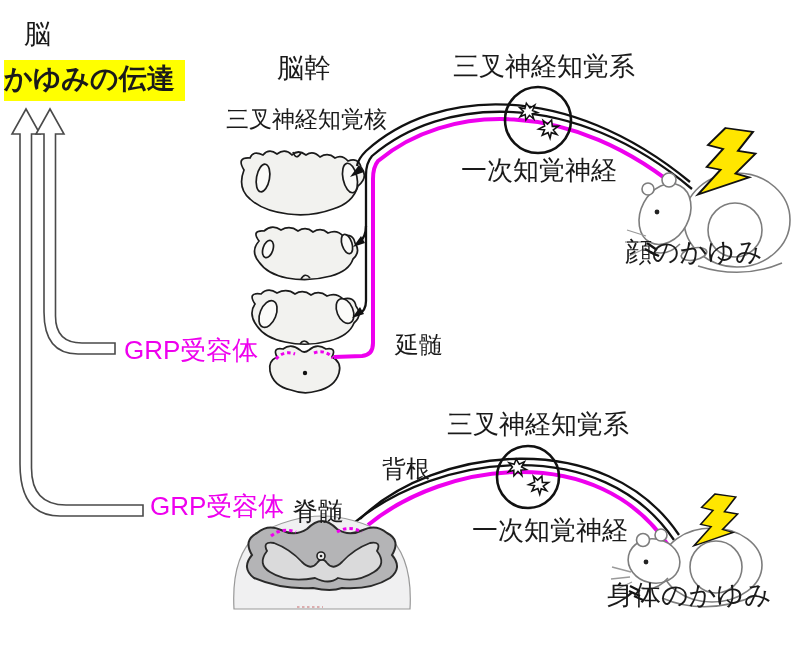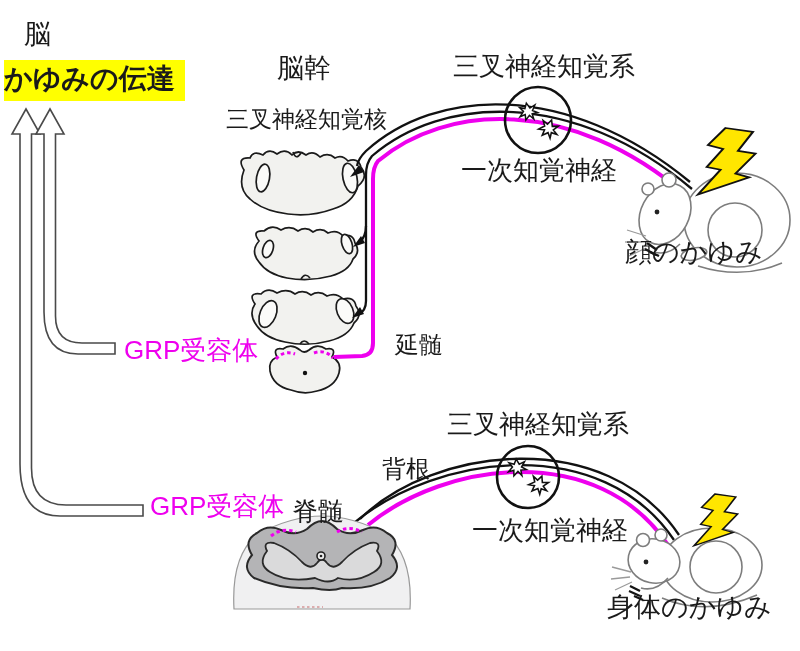--- a/index.html
+++ b/index.html
@@ -154,15 +154,15 @@
 <div class="lbl" style="left:453px;top:52px;font-size:26px;">三叉神経知覚系</div>
 <div class="lbl" style="left:461px;top:156px;font-size:26px;">一次知覚神経</div>
 <div class="lbl" style="left:612px;top:238px;font-size:27px;margin-left:13px;">顔のかゆみ</div>
 <div class="lbl grp-label" style="left:124px;top:336px;font-size:26px;">GRP受容体</div>
 <div class="lbl" style="left:395px;top:332px;font-size:24px;">延髄</div>
 <div class="lbl" style="left:447px;top:410px;font-size:26px;">三叉神経知覚系</div>
 <div class="lbl" style="left:382px;top:456px;font-size:24px;">背根</div>
 <div class="lbl" style="left:292px;top:459px;font-size:26px;margin-top:38px;">脊髄</div>
 <div class="lbl grp-label" style="left:150px;top:492px;font-size:26px;">GRP受容体</div>
 <div class="lbl" style="left:472px;top:516px;font-size:26px;">一次知覚神経</div>
-<div class="lbl" style="left:607px;top:593px;font-size:27px;">身体のかゆみ</div>
+<div class="lbl" style="left:607px;top:581px;font-size:27px;">身体のかゆみ</div>
 
 </div>
 
 </body></html>

